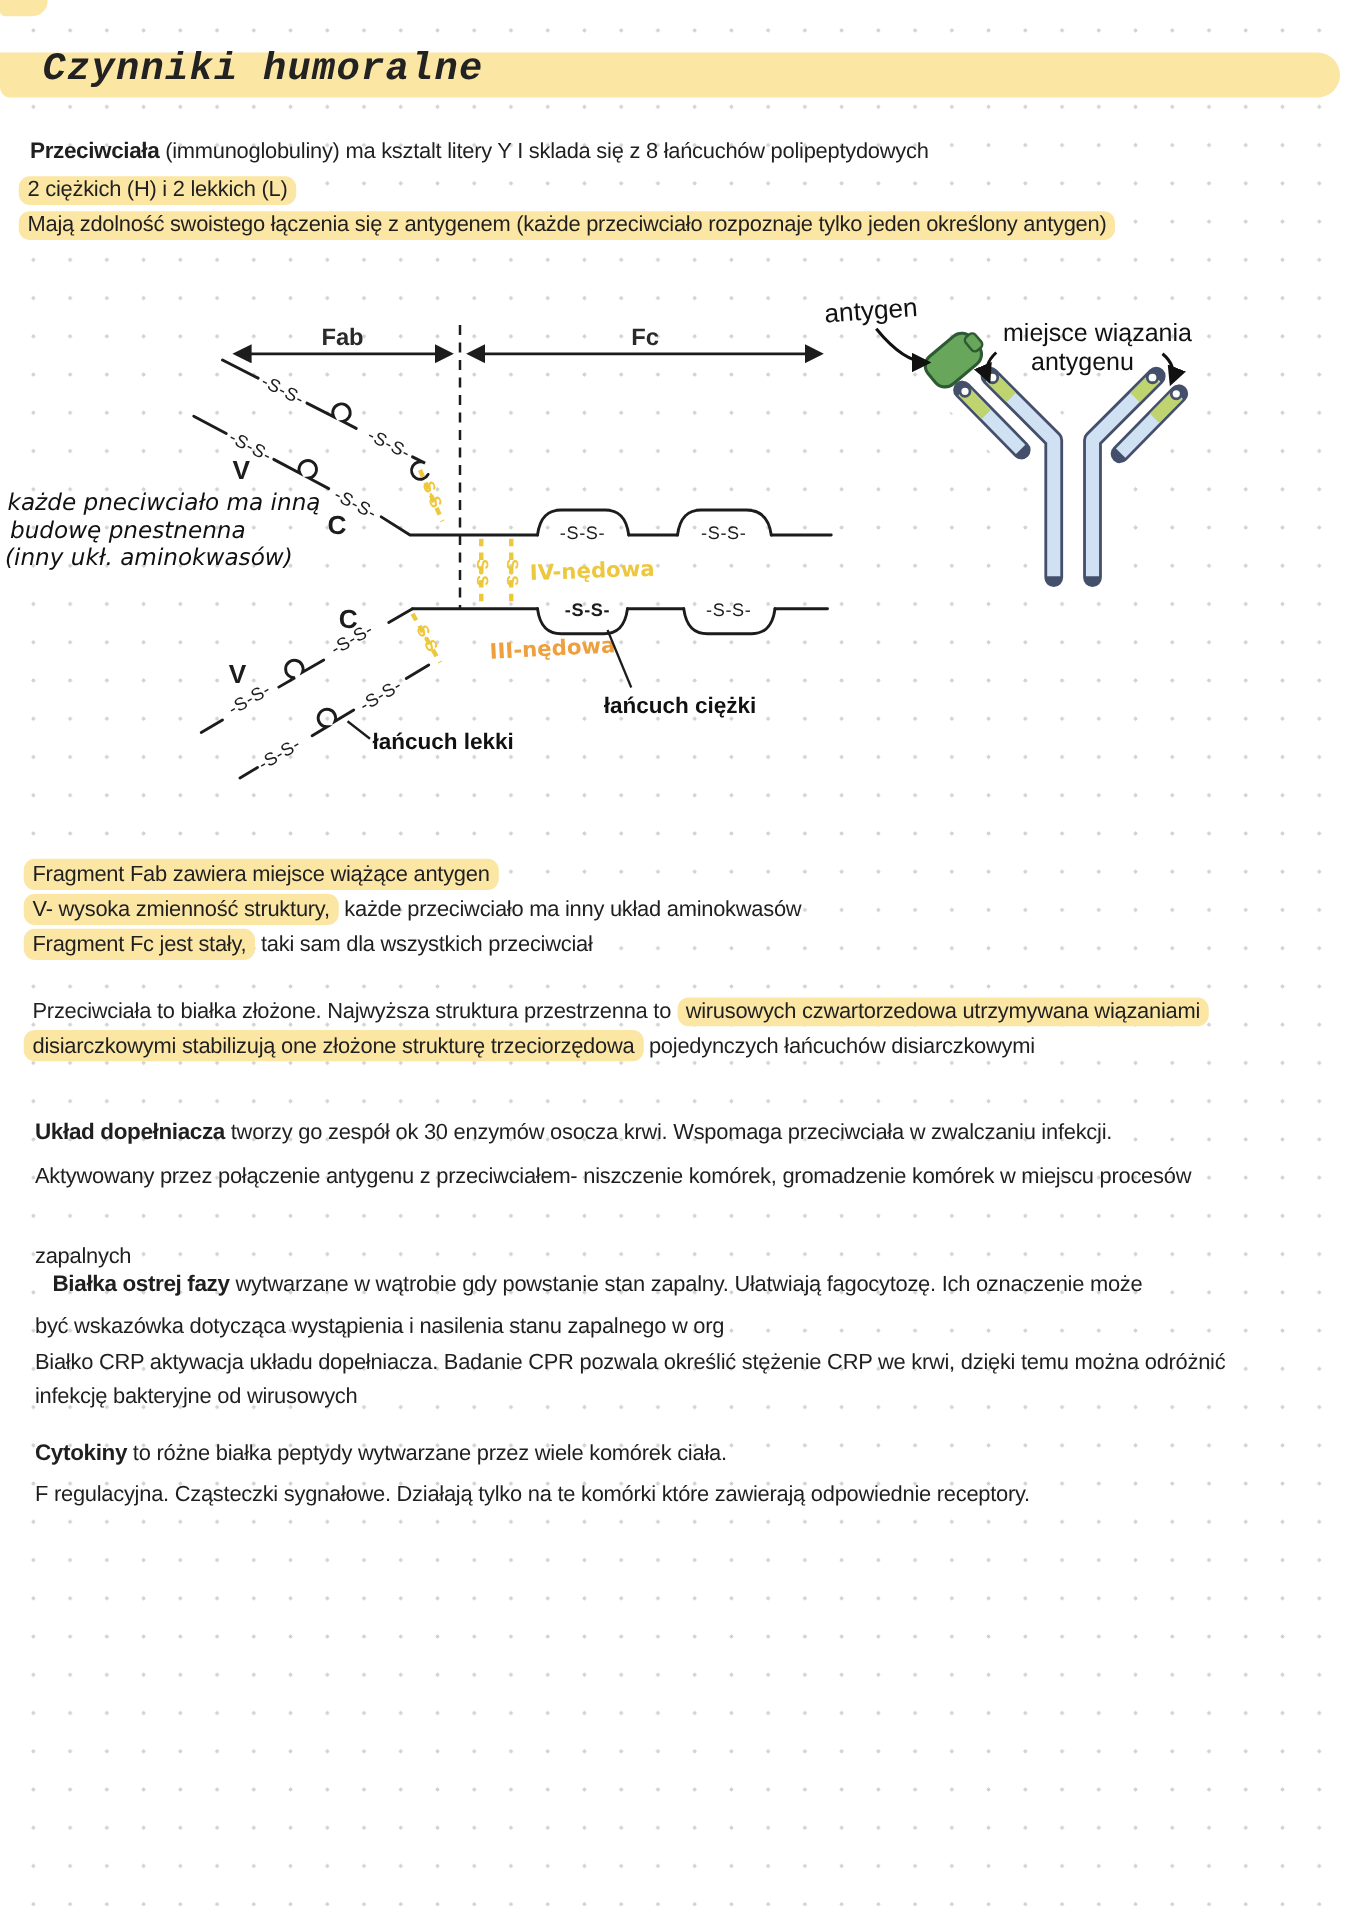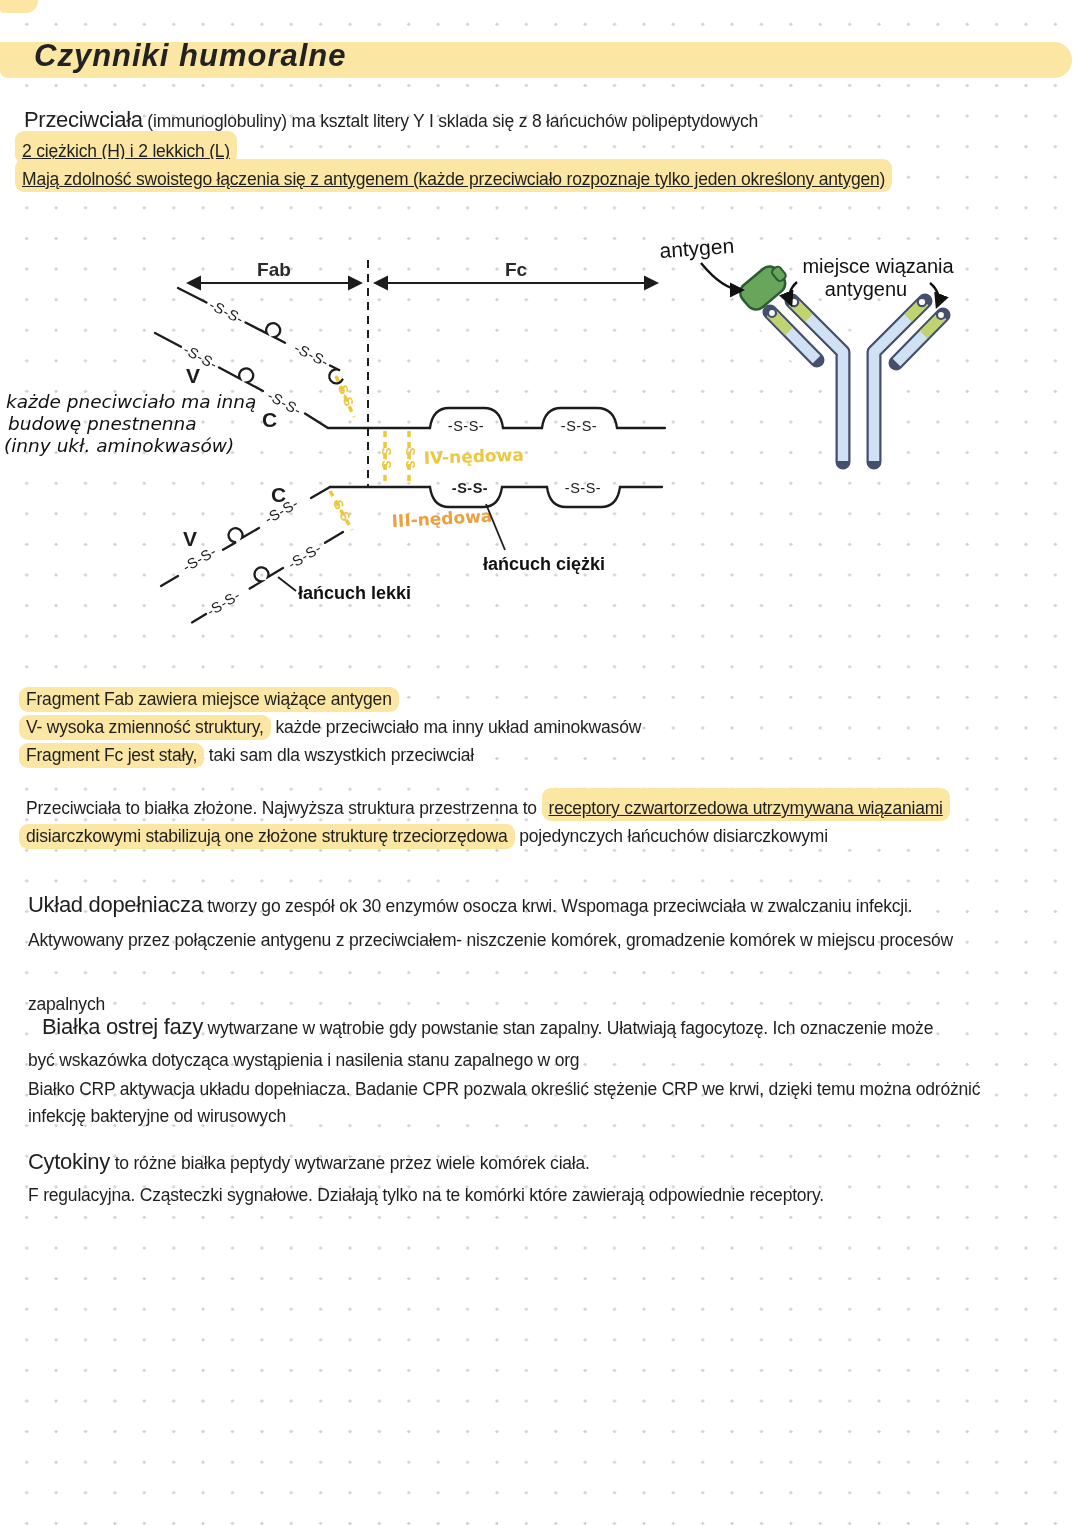--- a/index.html
+++ b/index.html
@@ -8,27 +8,27 @@
     background-color:#ffffff;
     background-image:radial-gradient(circle,#d3d3d3 1.5px,transparent 1.7px);
     background-size:29.4px 30.6px;background-position:12px 9px;
     font-family:"Liberation Sans",sans-serif;color:#1f1f1f;
   }
   .band{position:absolute;background:#fbe6a4;}
   #title-band{left:0;top:42px;width:1072px;height:36px;border-radius:0 18px 18px 8px;}
   #corner-pill{left:0;top:0;width:38px;height:13px;border-radius:0 0 12px 4px;}
   #page-title{
     position:absolute;left:34px;top:38px;
-    font-family:Liberation Sans, sans-serif;font-style:italic;font-weight:bold;
+    font-family:Liberation Mono, monospace;font-style:italic;font-weight:bold;
     font-size:31px;letter-spacing:1px;color:#222;
   }
   .line{position:absolute;left:26px;white-space:nowrap;font-size:17.5px;letter-spacing:-0.2px;line-height:24px;}
-  .lead{font-size:22px;font-weight:normal;letter-spacing:-0.3px;}
+  .lead{font-size:18px;font-weight:bold;letter-spacing:-0.3px;}
   .hl{background:#fbe6a4;border-radius:9px;padding:2px 7px 3px;margin-left:-7px;margin-top:40px;}
-  .hl2{background:#fbe6a4;border-radius:9px;padding:10px 7px 3px;text-decoration:underline;}
+  .hl2{background:#fbe6a4;border-radius:9px;padding:0 7px 3px;}
   svg{position:absolute;left:0;top:0;}
   svg text{font-family:"Liberation Sans",sans-serif;}
   .ssL{font-size:14.5px;letter-spacing:0.5px;fill:#1c1c1c;}
   .ssY{font-size:13px;font-weight:bold;fill:#edc73c;}
   .lbl{font-size:21px;font-weight:bold;fill:#1c1c1c;}
   .cap{font-size:18px;font-weight:bold;fill:#111;}
   .hand{font-size:18.5px;font-style:italic;fill:#111;font-family:"DejaVu Sans",sans-serif;}
   .pen{font-size:17px;font-weight:bold;font-family:"DejaVu Sans",sans-serif;}
 </style>
 </head>
@@ -177,21 +177,21 @@
   <text x="878" y="273" text-anchor="middle" font-size="20" fill="#111" font-family="DejaVu Sans,sans-serif">miejsce wiązania</text>
   <text x="866" y="296" text-anchor="middle" font-size="20" fill="#111" font-family="DejaVu Sans,sans-serif">antygenu</text>
   <path d="M 797 282 Q 786 292 791 304" stroke="#111" stroke-width="2.4" fill="none" marker-end="url(#ah2)"></path>
   <path d="M 930 283 Q 942 293 937 306" stroke="#111" stroke-width="2.4" fill="none" marker-end="url(#ah2)"></path>
 </svg>
 
 <div class="line" style="top:687px"><span class="hl">Fragment Fab zawiera miejsce wiążące antygen</span></div>
 <div class="line" style="top:715px"><span class="hl">V- wysoka zmienność struktury,</span><span> każde przeciwciało ma inny układ aminokwasów</span></div>
 <div class="line" style="top:743px"><span class="hl">Fragment Fc jest stały,</span><span> taki sam dla wszystkich przeciwciał</span></div>
 
-<div class="line" style="top:796px"><span>Przeciwciała to białka złożone. Najwyższa struktura przestrzenna to </span><span class="hl2">receptory czwartorzedowa utrzymywana wiązaniami</span></div>
+<div class="line" style="top:796px"><span>Przeciwciała to białka złożone. Najwyższa struktura przestrzenna to </span><span class="hl2">wirusowych czwartorzedowa utrzymywana wiązaniami</span></div>
 <div class="line" style="top:824px"><span class="hl">disiarczkowymi stabilizują one złożone strukturę trzeciorzędowa</span><span> pojedynczych łańcuchów disiarczkowymi</span></div>
 
 <div class="line" style="top:893px;left:28px"><span class="lead">Układ dopełniacza</span><span> tworzy go zespół ok 30 enzymów osocza krwi. Wspomaga przeciwciała w zwalczaniu infekcji.</span></div>
 <div class="line" style="top:928px;left:28px">Aktywowany przez połączenie antygenu z przeciwciałem- niszczenie komórek, gromadzenie komórek w miejscu procesów</div>
 <div class="line" style="top:992px;left:28px">zapalnych</div>
 
 <div class="line" style="top:1015px;left:42px"><span class="lead">Białka ostrej fazy</span><span> wytwarzane w  wątrobie gdy  powstanie stan zapalny. Ułatwiają fagocytozę. Ich oznaczenie może</span></div>
 <div class="line" style="top:1048px;left:28px">być wskazówka dotycząca wystąpienia i nasilenia stanu zapalnego w org</div>
 <div class="line" style="top:1077px;left:28px">Białko CRP aktywacja układu dopełniacza. Badanie CPR pozwala określić stężenie CRP we krwi, dzięki temu można odróżnić</div>
 <div class="line" style="top:1104px;left:28px">infekcję bakteryjne od wirusowych</div>

